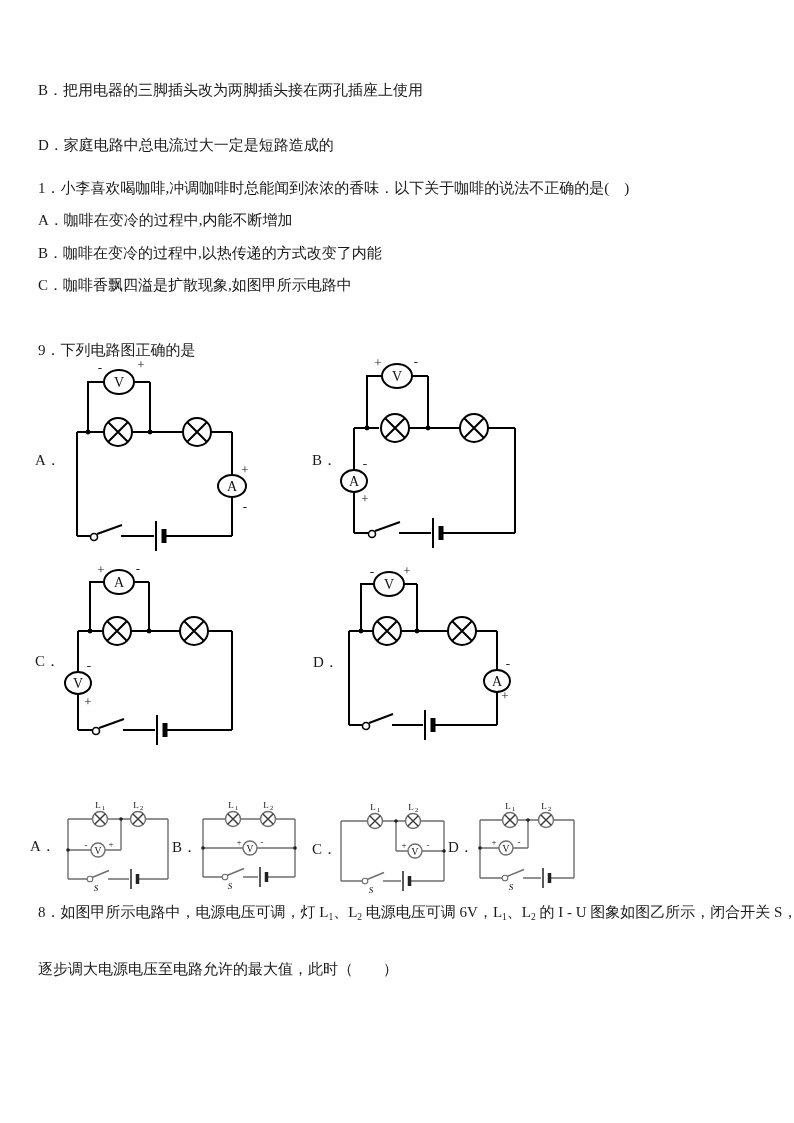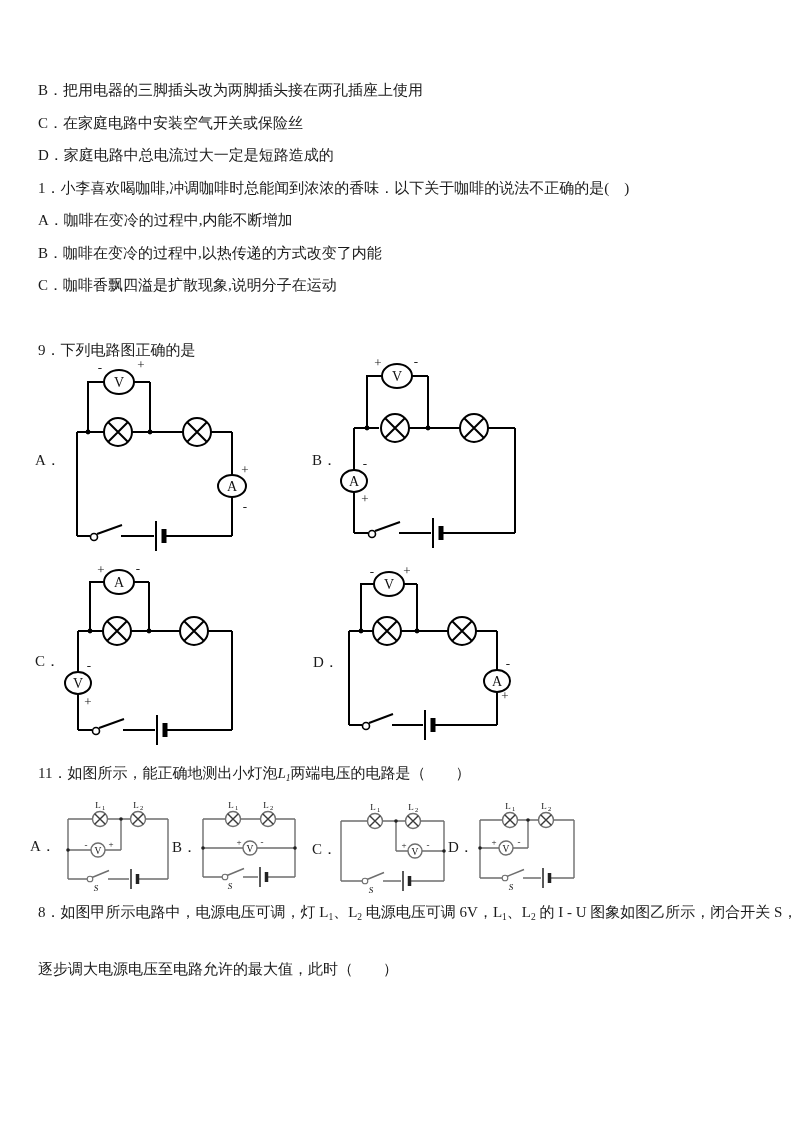--- a/index.html
+++ b/index.html
@@ -20,26 +20,25 @@
   .q11 text.lampbase{font-size:9px;text-anchor:middle;}
   .q11 text.lampsub{font-size:6.5px;text-anchor:middle;}
   .q11 text.sw{font-size:9px;font-style:italic;text-anchor:middle;}
 </style>
 </head>
 <body>
 
 <div class="page">
 
   <div class="tline" style="top:81px">B．把用电器的三脚插头改为两脚插头接在两孔插座上使用</div>
-  <div class="tline" style="top:114px">C．在家庭电路中安装空气开关或保险丝</div>
-  <div class="tline" style="top:146px">D．家庭电路中总电流过大一定是短路造成的</div>
+  <div class="tline" style="top:136px">D．家庭电路中总电流过大一定是短路造成的</div>
   <div class="tline" style="top:179px">1．小李喜欢喝咖啡,冲调咖啡时总能闻到浓浓的香味．以下关于咖啡的说法不正确的是(　)</div>
   <div class="tline" style="top:244px">B．咖啡在变冷的过程中,以热传递的方式改变了内能</div>
   <div class="tline" style="top:211px">A．咖啡在变冷的过程中,内能不断增加</div>
-  <div class="tline" style="top:276px">C．咖啡香飘四溢是扩散现象,说明分子在运动</div>
+  <div class="tline" style="top:276px">C．咖啡香飘四溢是扩散现象,如图甲所示电路中</div>
   <div class="tline" style="top:341px">9．下列电路图正确的是</div>
 
   <div class="olabel" style="left:35px;top:451px">A．</div>
   <svg class="q10" style="left:65px;top:356px" width="195" height="205" viewBox="0 0 195 205">
     <g stroke="#000" stroke-width="2" fill="none">
       <path d="M12,76 H39 M67,76 H118 M146,76 H167 M12,76 V180 M167,76 V119 M167,141 V180
                M23,76 V26 H39 M69,26 H85 M85,26 V76
                M12,180 H25 M56,180 H89 M101,180 H167"></path>
       <path d="M32,178 L57,169"></path>
       <circle cx="29" cy="181" r="3.5" stroke-width="1.6"></circle>
@@ -184,21 +183,20 @@
       <text class="sign" x="73" y="15">+</text>
     </g>
     <g>
       <ellipse cx="163" cy="121" rx="13" ry="11" stroke="#000" stroke-width="2" fill="none"></ellipse>
       <text class="meter" x="163" y="126">A</text>
       <text class="sign" x="174" y="108">-</text>
       <text class="sign" x="171" y="140">+</text>
     </g>
   </svg>
 
-  <div class="tline" style="top:764px"><span>11．如图所示，能正确地测出小灯泡</span><span class="ital">L</span><span class="sub ital">1</span><span>两端电压的电路是（　　）</span></div>
 
   <div class="olabel" style="left:30px;top:837px">A．</div>
   <svg class="q11" style="left:60px;top:798px" width="120" height="100" viewBox="0 0 120 100">
     <g stroke="#6e6e6e" stroke-width="1.4" fill="none">
       <path d="M8,21 H32.5 M47.5,21 H70.5 M85.5,21 H108 M8,21 V81 M108,21 V81
                M61,21 V52 M8,52 H31 M45,52 H61
                M8,81 H27 M48,81 H69 M77.5,81 H108"></path>
       <path d="M32,79.5 L49,72.5"></path>
       <circle cx="30" cy="81" r="2.8" stroke-width="1.1"></circle>
     </g>

